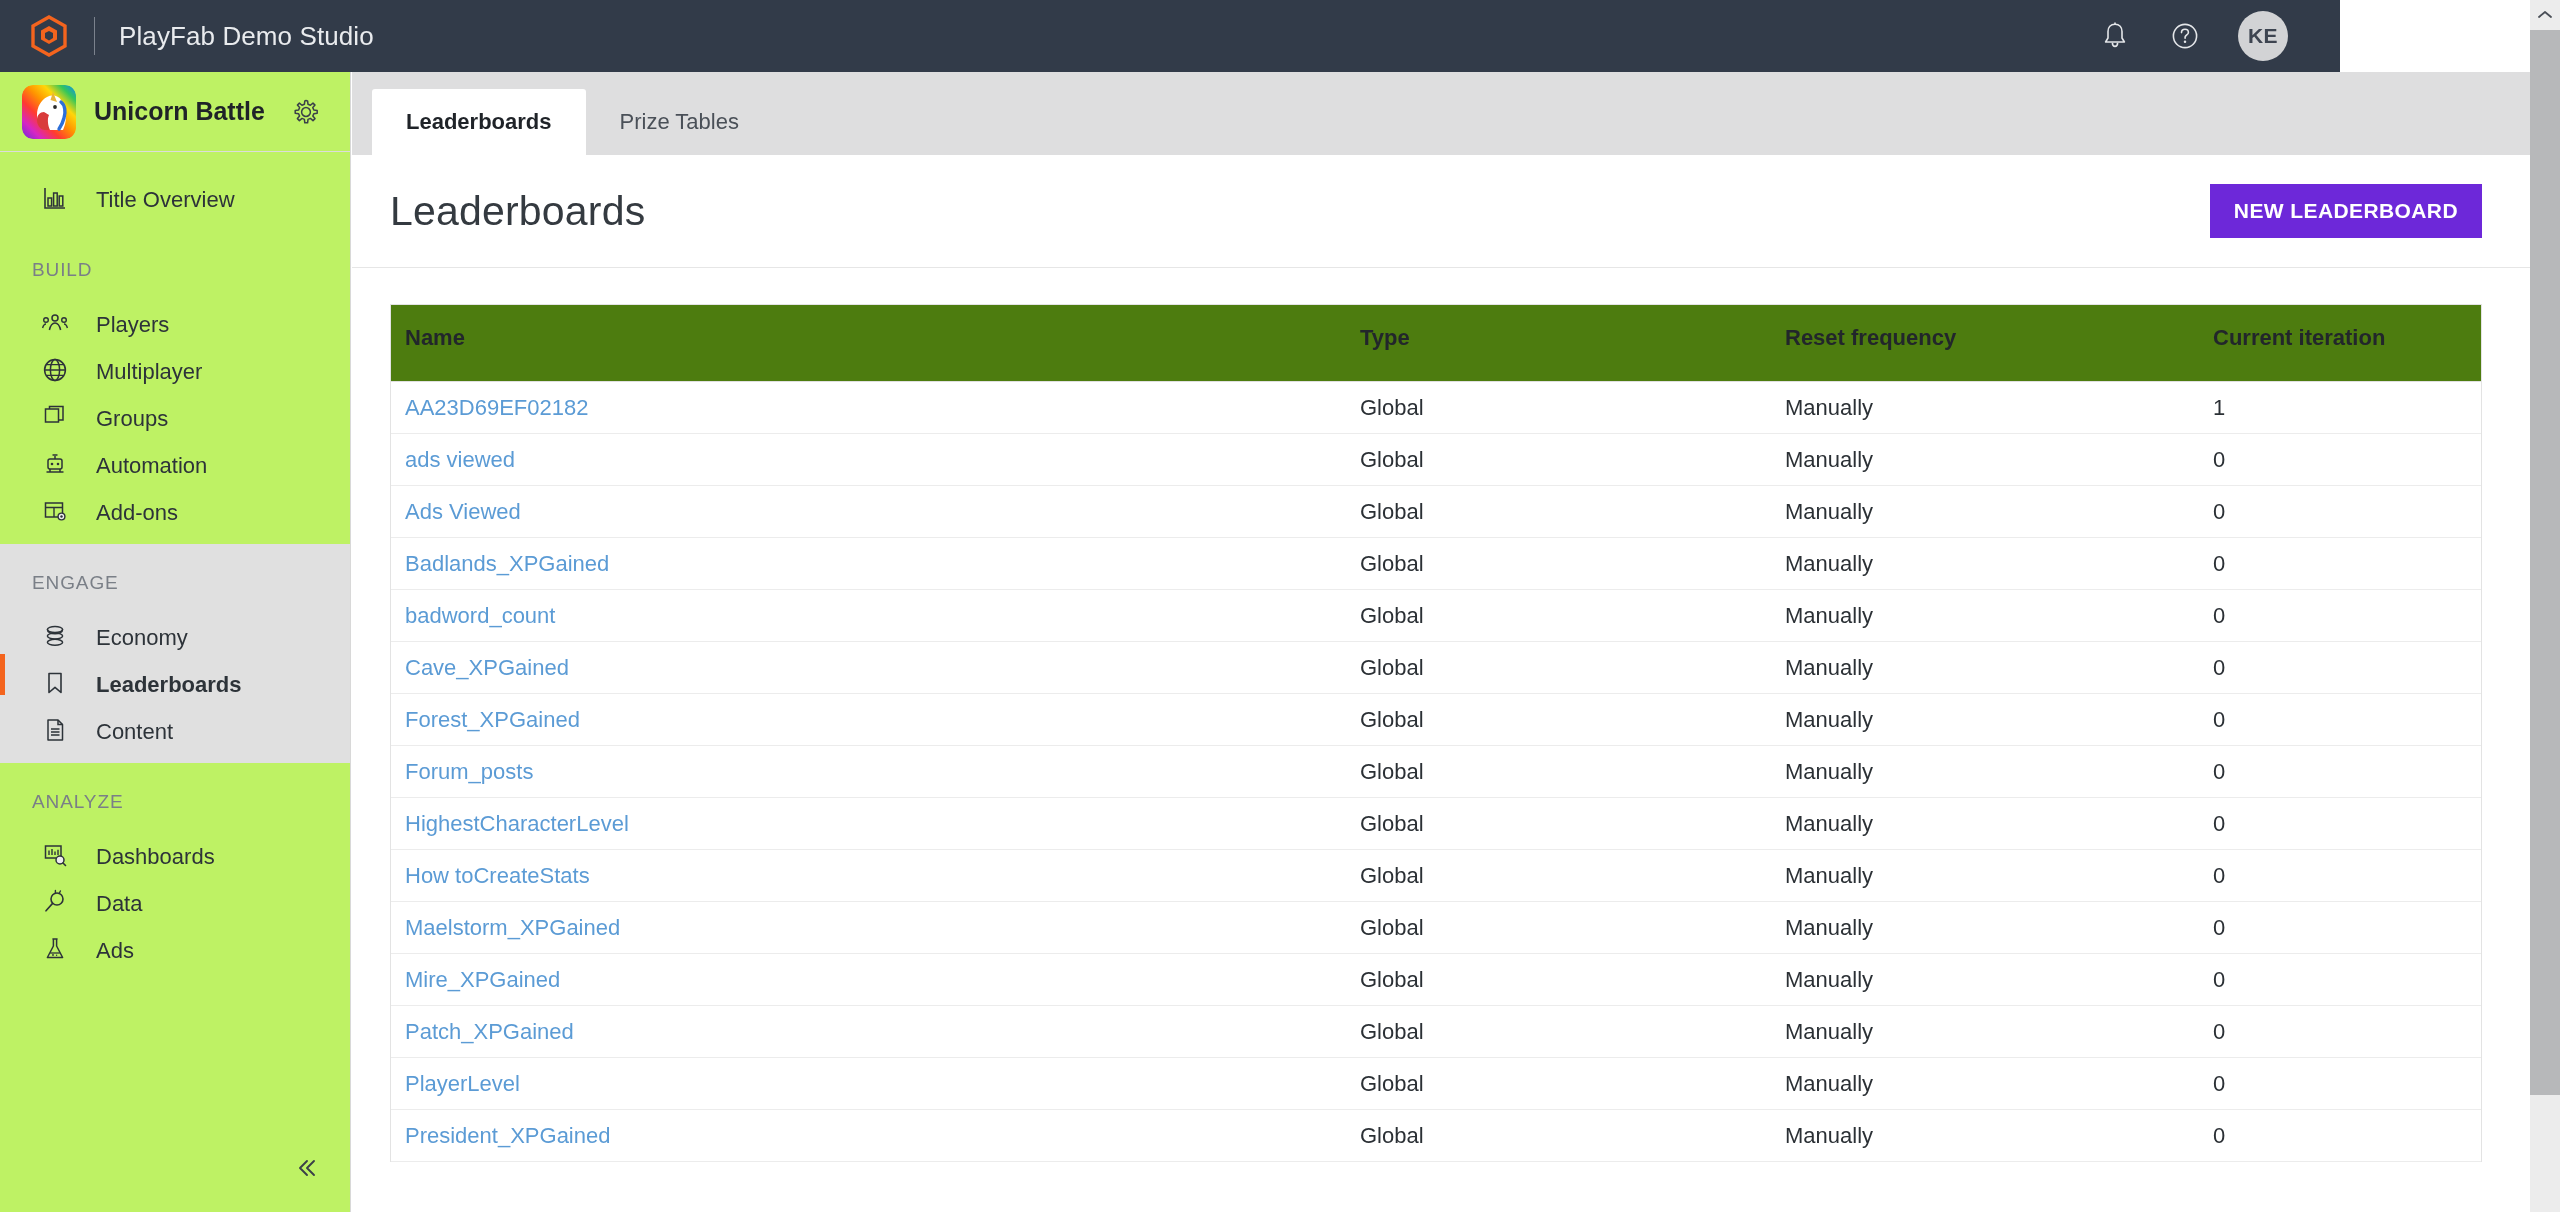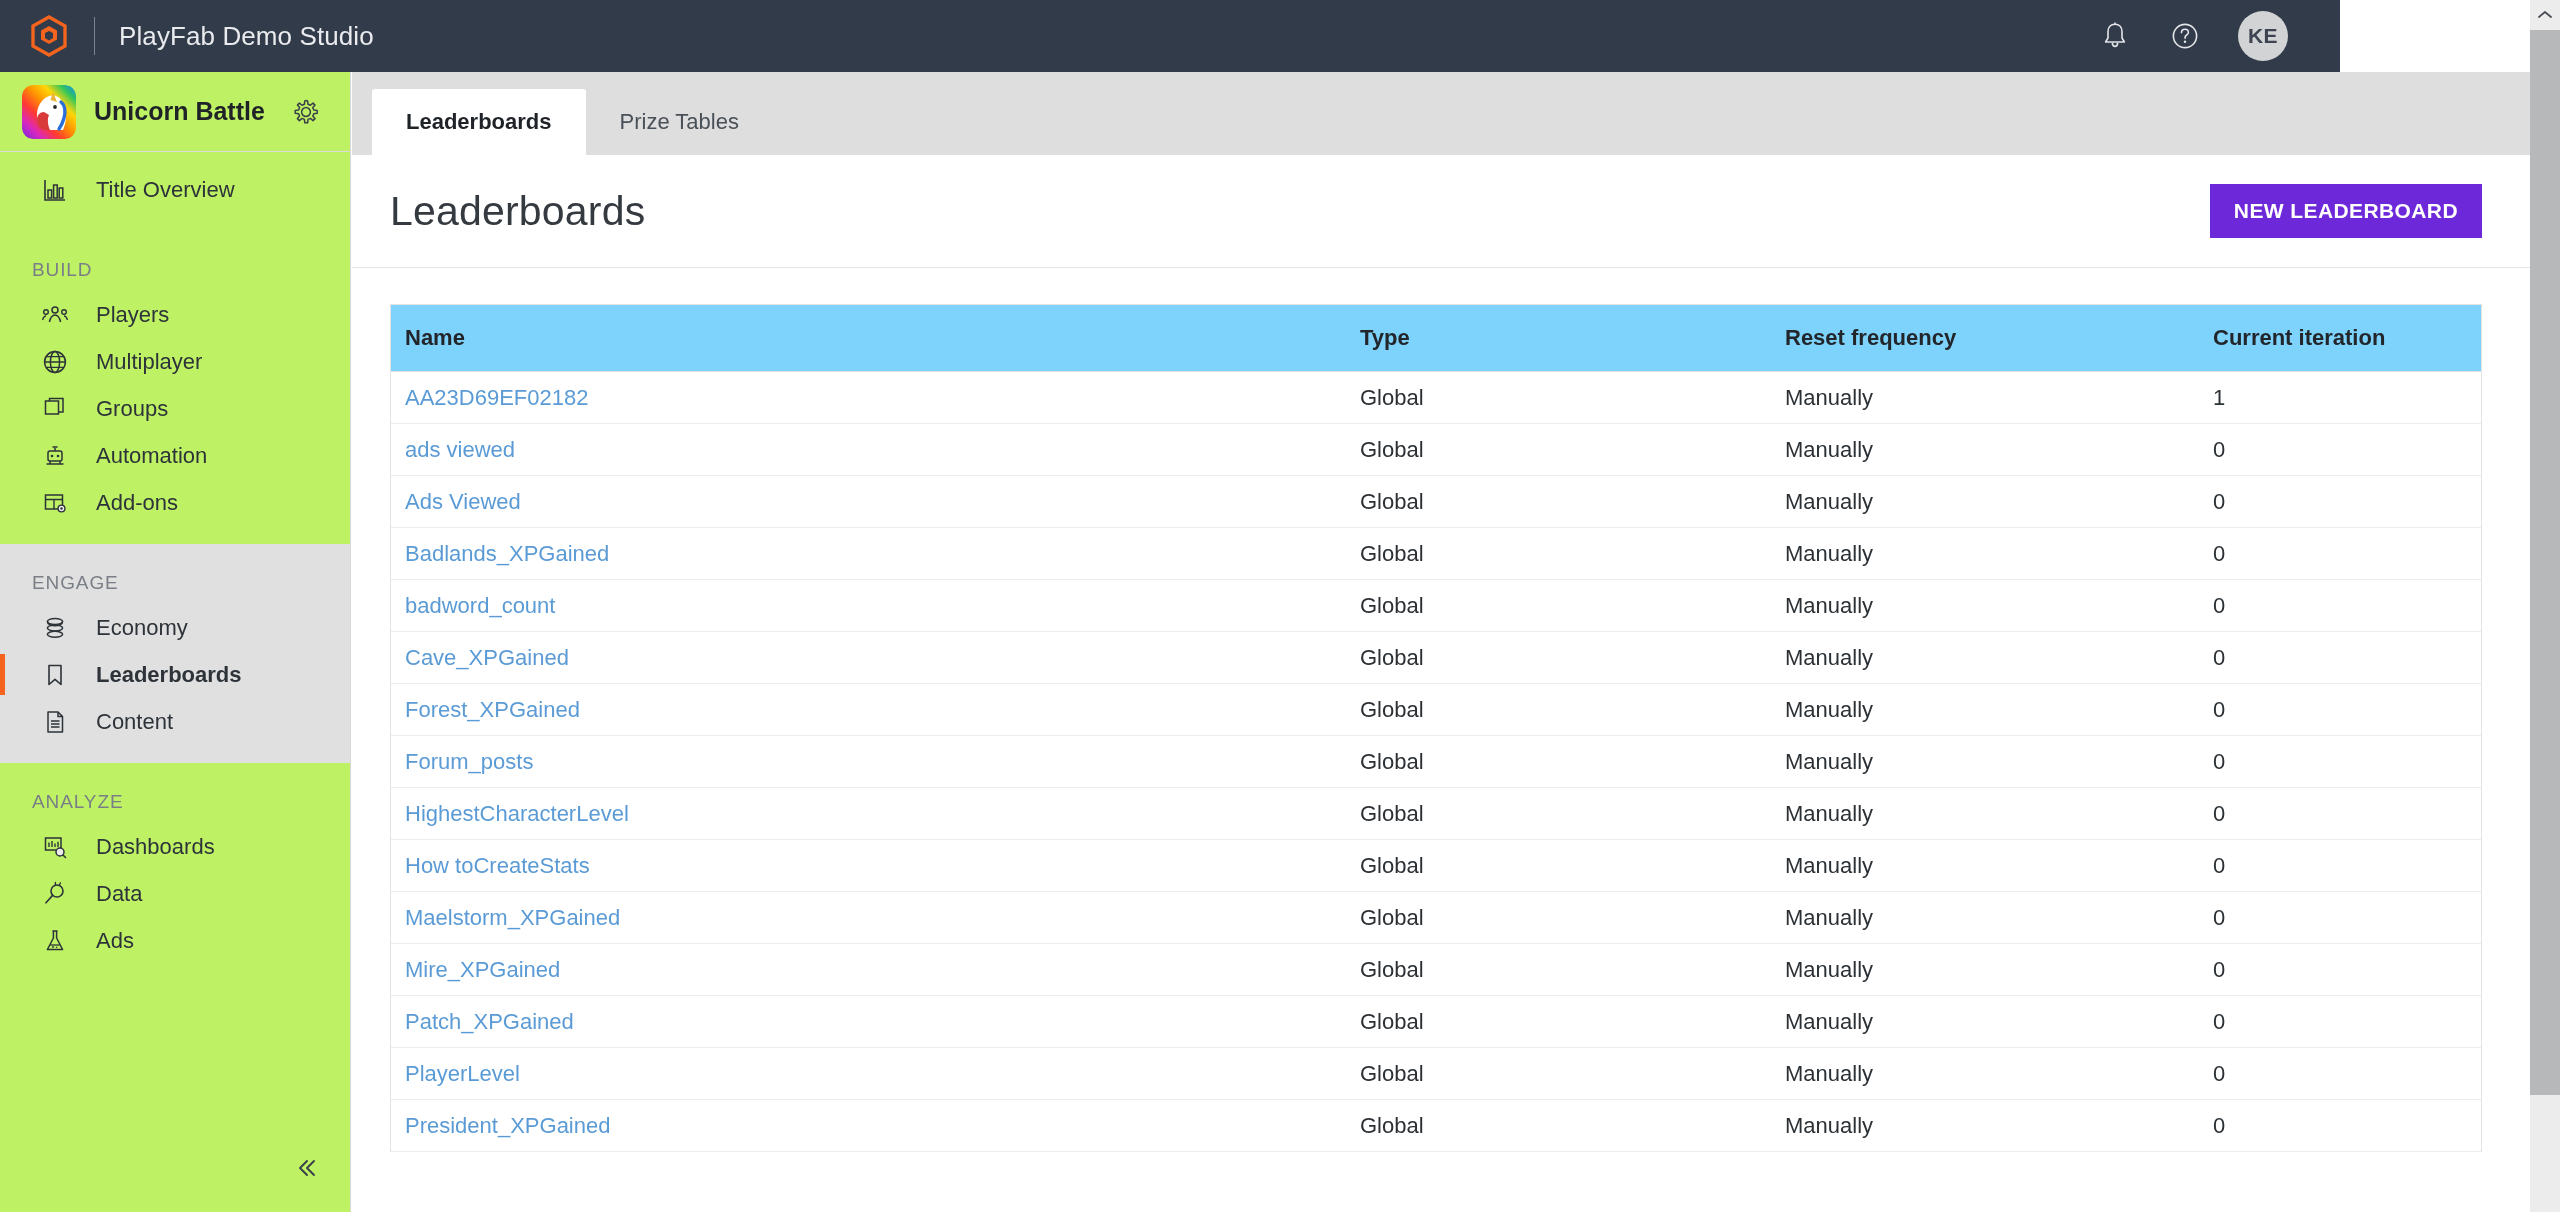--- a/index.html
+++ b/index.html
@@ -103,21 +103,21 @@
   .nav-group { padding: 14px 0 18px 0; }
   .nav-group.engage { background: #e0e0e0; }
   .nav-heading {
     font-size: 19px;
     color: #7a7f87;
     letter-spacing: 0.9px;
     padding: 14px 0 10px 32px;
   }
   .nav-item {
     display: flex;
-    align-items: center;
+    align-items: flex-end;
     height: 47px;
     padding-left: 40px;
     cursor: pointer;
     position: relative;
   }
   .nav-item .ico {
     width: 30px; height: 30px;
     display:flex; align-items:center; justify-content:center;
     flex: none;
   }
@@ -204,26 +204,26 @@
     cursor: pointer;
   }
 
   .table-wrap {
     margin: 36px 48px 0 38px;
     border: 1px solid #e3e3e3;
     border-bottom: none;
   }
   table.lb { width: 100%; border-collapse: collapse; table-layout: fixed; }
   table.lb th {
-    background: #7dd3fc;
+    background: #4d7c0f;
     text-align: left;
     font-size: 22px;
     font-weight: 700;
     color: #22262b;
-    padding: 20px 0 20px 14px;
+    padding: 20px 0 30px 14px;
     height: 62px;
     border-bottom: 1px solid #e0e0e0;
   }
   table.lb td {
     font-size: 22px;
     color: #2b3035;
     padding: 0 0 0 14px;
     height: 52px;
     border-bottom: 1px solid #ececec;
     white-space: nowrap;

